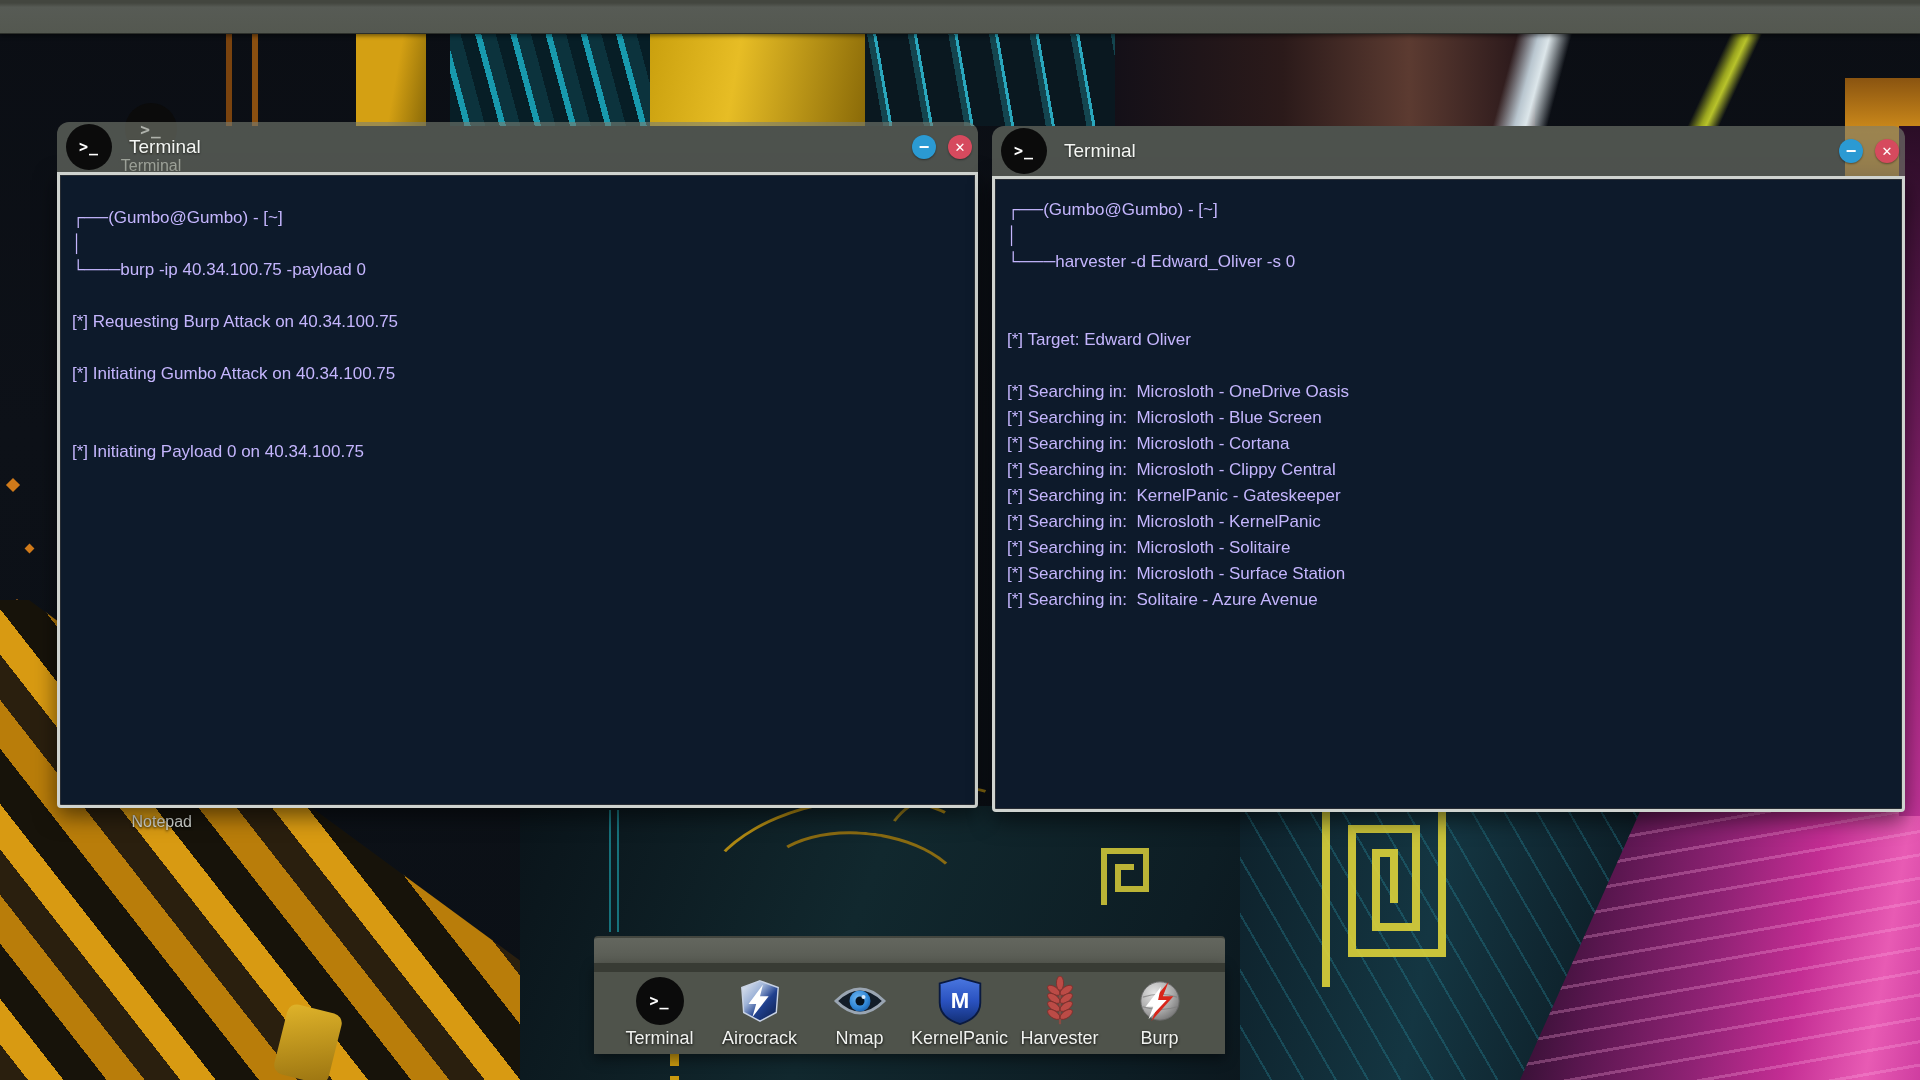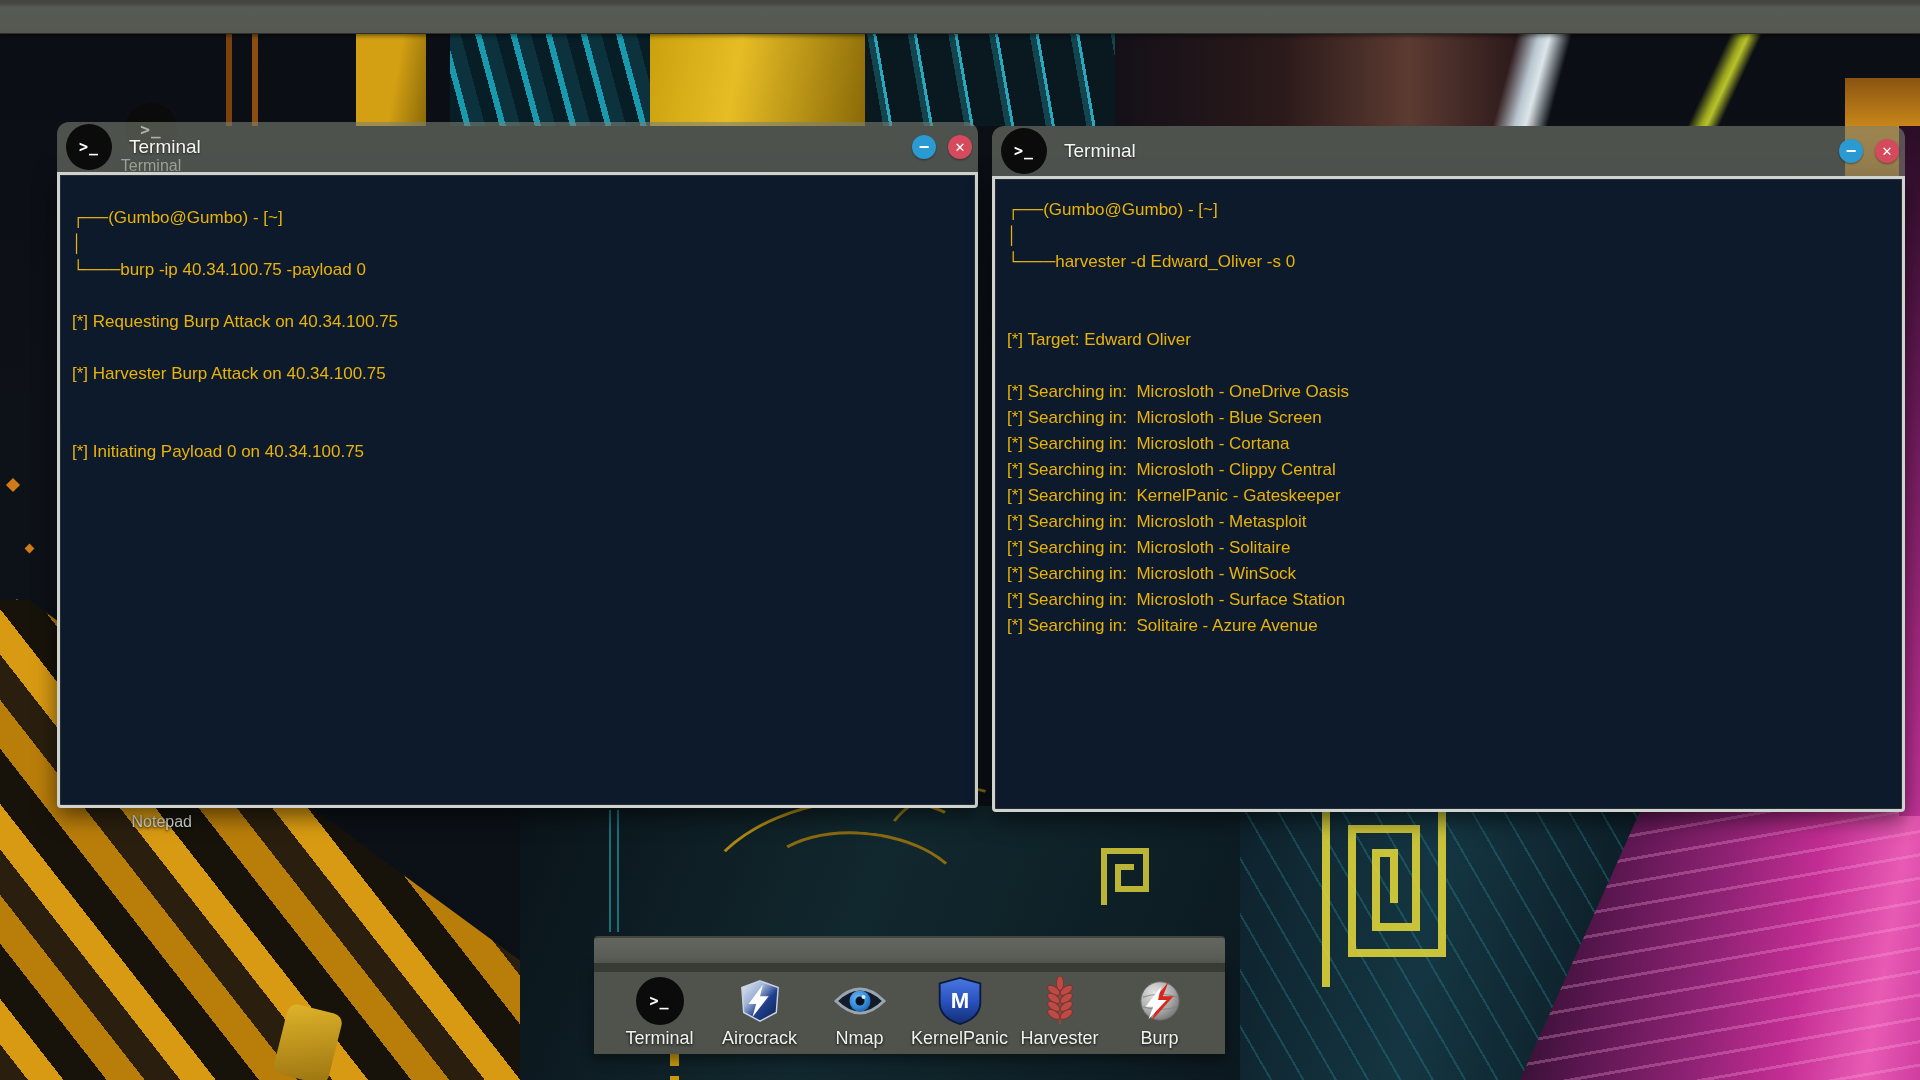--- a/index.html
+++ b/index.html
@@ -98,21 +98,21 @@
   .tb-spacer{flex:1;}
   .win-btn{width:24px;height:24px;border-radius:50%;display:flex;align-items:center;justify-content:center;
     color:#fff;font-weight:700;flex:0 0 auto;cursor:default;box-shadow:0 1px 2px rgba(0,0,0,.4);}
   .btn-min{background:#2b9ad3;font-size:18px;margin-right:12px;line-height:1;}
   .btn-close{background:#d64a5e;font-size:13px;margin-right:6px;line-height:1;}
   .win-content{position:absolute;left:0;top:50px;right:0;bottom:0;background:#0d1a2b;
     border:3px solid #cfd3cf;border-radius:0 0 4px 4px;
     box-shadow:0 8px 22px rgba(0,0,0,.55), inset 0 0 0 1px #272c33;}
   .term-body{padding:30px 12px;}
   .term-body.pad-sm{padding-top:18px;}
-  .term-line{white-space:pre-wrap;min-height:26px;line-height:26px;font-size:17px;color:#eab308;}
+  .term-line{white-space:pre-wrap;min-height:26px;line-height:26px;font-size:17px;color:#c4b5fd;}
 
   
   #dock-tab{position:absolute;left:594px;top:936px;width:631px;height:27px;z-index:4;
     background:linear-gradient(180deg,#63665e,#585b53);border-top:2px solid #43463f;border-radius:4px 4px 0 0;}
   #dock-panel{position:absolute;left:594px;top:963px;width:631px;height:91px;z-index:4;
     background:#4f534b;border-top:9px solid #383b34;box-sizing:border-box;
     display:flex;justify-content:center;align-items:flex-start;box-shadow:0 5px 12px rgba(0,0,0,.45);}
   .dock-item{width:100px;display:flex;flex-direction:column;align-items:center;padding-top:5px;cursor:default;}
   .dock-icon{height:48px;display:flex;align-items:center;justify-content:center;}
   .dock-label{margin-top:3px;font-size:18px;color:#f0f2ef;text-shadow:0 1px 3px #000;}
@@ -174,21 +174,21 @@
   <div class="window" id="win-left">
     <div class="win-content">
       <div class="term-body">
 
       <div class="term-line">┌──(Gumbo@Gumbo) - [~]</div>
           <div class="term-line">│</div>
           <div class="term-line">└───burp -ip 40.34.100.75 -payload 0</div>
           <div class="term-line"></div>
           <div class="term-line">[*] Requesting Burp Attack on 40.34.100.75</div>
           <div class="term-line"></div>
-          <div class="term-line">[*] Harvester Burp Attack on 40.34.100.75</div>
+          <div class="term-line">[*] Initiating Gumbo Attack on 40.34.100.75</div>
           <div class="term-line"></div>
           <div class="term-line"></div>
           <div class="term-line">[*] Initiating Payload 0 on 40.34.100.75</div>
         </div>
     </div>
     <div class="titlebar">
       <span class="term-circle tc-46 tb-icon">
         <span class="term-glyph">&gt;_</span>
       </span>
       <span class="tb-title">Terminal</span>
@@ -207,23 +207,22 @@
           <div class="term-line">└───harvester -d Edward_Oliver -s 0</div>
           <div class="term-line"></div>
           <div class="term-line"></div>
           <div class="term-line">[*] Target: Edward Oliver</div>
           <div class="term-line"></div>
           <div class="term-line">[*] Searching in:  Microsloth - OneDrive Oasis</div>
           <div class="term-line">[*] Searching in:  Microsloth - Blue Screen</div>
           <div class="term-line">[*] Searching in:  Microsloth - Cortana</div>
           <div class="term-line">[*] Searching in:  Microsloth - Clippy Central</div>
           <div class="term-line">[*] Searching in:  KernelPanic - Gateskeeper</div>
-          <div class="term-line">[*] Searching in:  Microsloth - Metasploit</div>
+          <div class="term-line">[*] Searching in:  Microsloth - KernelPanic</div>
           <div class="term-line">[*] Searching in:  Microsloth - Solitaire</div>
-          <div class="term-line">[*] Searching in:  Microsloth - WinSock</div>
           <div class="term-line">[*] Searching in:  Microsloth - Surface Station</div>
           <div class="term-line">[*] Searching in:  Solitaire - Azure Avenue</div>
         </div>
     </div>
     <div class="titlebar">
       <span class="term-circle tc-46 tb-icon">
         <span class="term-glyph">&gt;_</span>
       </span>
       <span class="tb-title">Terminal</span>
       <span class="tb-spacer"></span>

